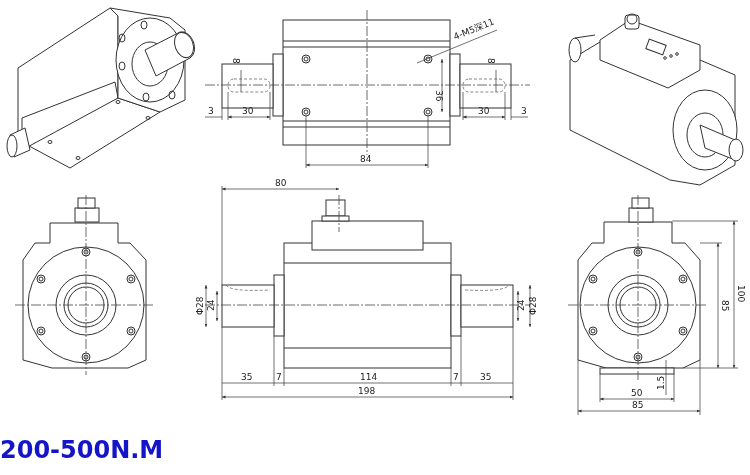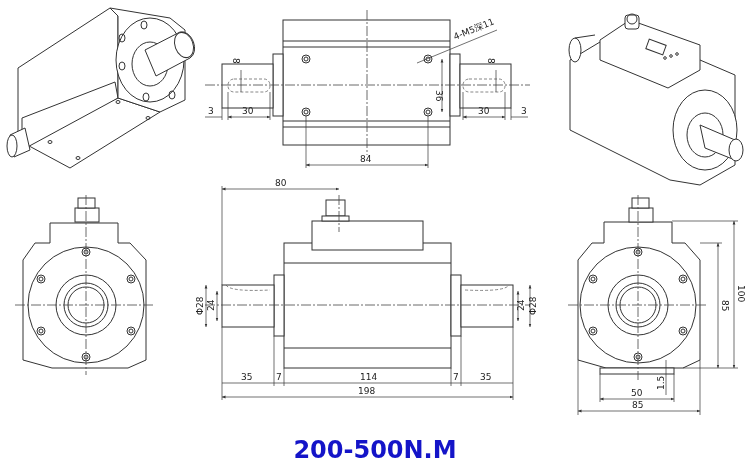--- a/index.html
+++ b/index.html
@@ -4,21 +4,21 @@
   <style>
     html, body { margin: 0; padding: 0; background: #ffffff; }
     body { width: 750px; height: 475px; position: relative; overflow: hidden; font-family: "DejaVu Sans", sans-serif; }
     svg { position: absolute; left: 0; top: 0; }
     .ln { stroke: #333; stroke-width: 1; fill: none; }
     .lnw { stroke: #333; stroke-width: 1; fill: #fff; }
     .ctr { stroke: #444; stroke-width: 0.8; fill: none; stroke-dasharray: 10 2 2 2; }
     .dim { stroke: #333; stroke-width: 0.7; fill: none; }
     .hid { stroke: #555; stroke-width: 0.7; fill: none; stroke-dasharray: 3 2; }
     .dt { font-family: "DejaVu Sans", sans-serif; font-size: 9px; fill: #222; }
-    .title { position: absolute; left: 0; top: 436px; width: 750px; text-align: center; font-family: "DejaVu Sans", sans-serif; font-weight: bold; font-size: 24px; }
+    .title { position: absolute; left: 0; top: 436px; width: 750px; text-align: left; font-family: "DejaVu Sans", sans-serif; font-weight: bold; font-size: 24px; }
   </style>
 </head>
 <body>
 
 <svg width="750" height="475" viewBox="0 0 750 475">
   <defs>
     <marker id="ar" markerWidth="6" markerHeight="6" refX="5" refY="3" orient="auto-start-reverse">
       <path d="M0,1 L5,3 L0,5" fill="#333"></path>
     </marker>
   </defs>

